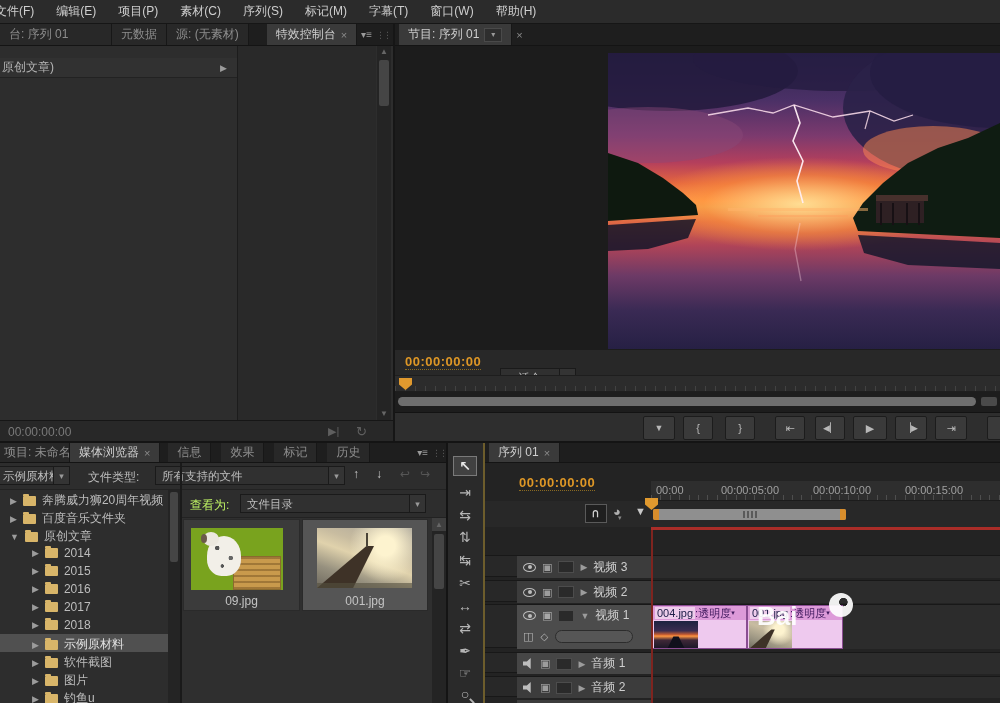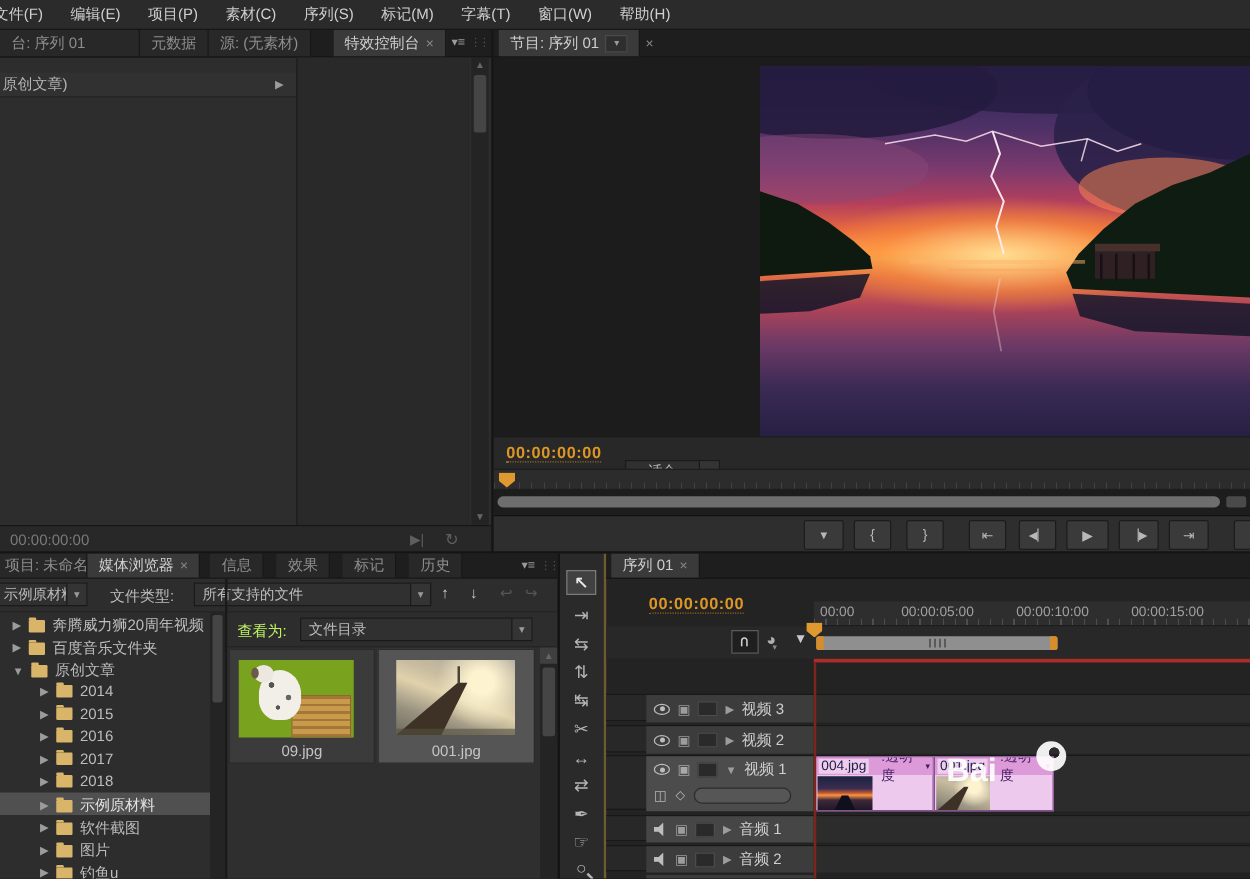--- a/index.html
+++ b/index.html
@@ -37,21 +37,21 @@
   .cti{width:13px;height:12px;background:#e0992e;clip-path:polygon(0 0,100% 0,100% 55%,50% 100%,0 55%)}
   .tool{width:24px;height:20px;display:flex;align-items:center;justify-content:center;color:#b5b5b5;font-size:14px}
   .tool.sel{background:#414141;border:1px solid #7a7a7a;color:#e8e8e8}
   .tool-zoom{position:relative}
   .tool-zoom::after{content:"";position:absolute;width:6px;height:2px;background:#b5b5b5;transform:rotate(45deg);right:2px;bottom:2px}
   .treerow{display:flex;align-items:center;gap:6px;color:#bdbdbd;font-size:12px;white-space:nowrap}
   .cell{background:#3b3b3b;border:1px solid #2a2a2a}
   .cell.sel{background:#555}
   .clab{position:absolute;left:0;right:0;text-align:center;color:#c4c4c4;font-size:12px}
   .clip{border:1px solid #8a4d92;background:#eec9ee;overflow:hidden}
-  .cliphead{height:14px;background:#dd9ad9;display:flex;align-items:center;gap:10px;padding:0 2px;font-size:11px}
+  .cliphead{height:14px;background:#dd9ad9;display:flex;align-items:center;gap:0;padding:0 2px;font-size:11px}
   .clipname{background:rgba(255,255,255,.5);color:#20204a;padding:0 2px;line-height:12px}
   .clipfx{color:#401a5e}
   .rulerticks{position:absolute;left:0;right:0;bottom:0;height:5px;background:repeating-linear-gradient(90deg,#4e4e4e 0 1px,transparent 1px 9.4px)}
 </style>
 </head>
 <body>
 
 <div class="stage">
 
   <div class="abs menubar">

